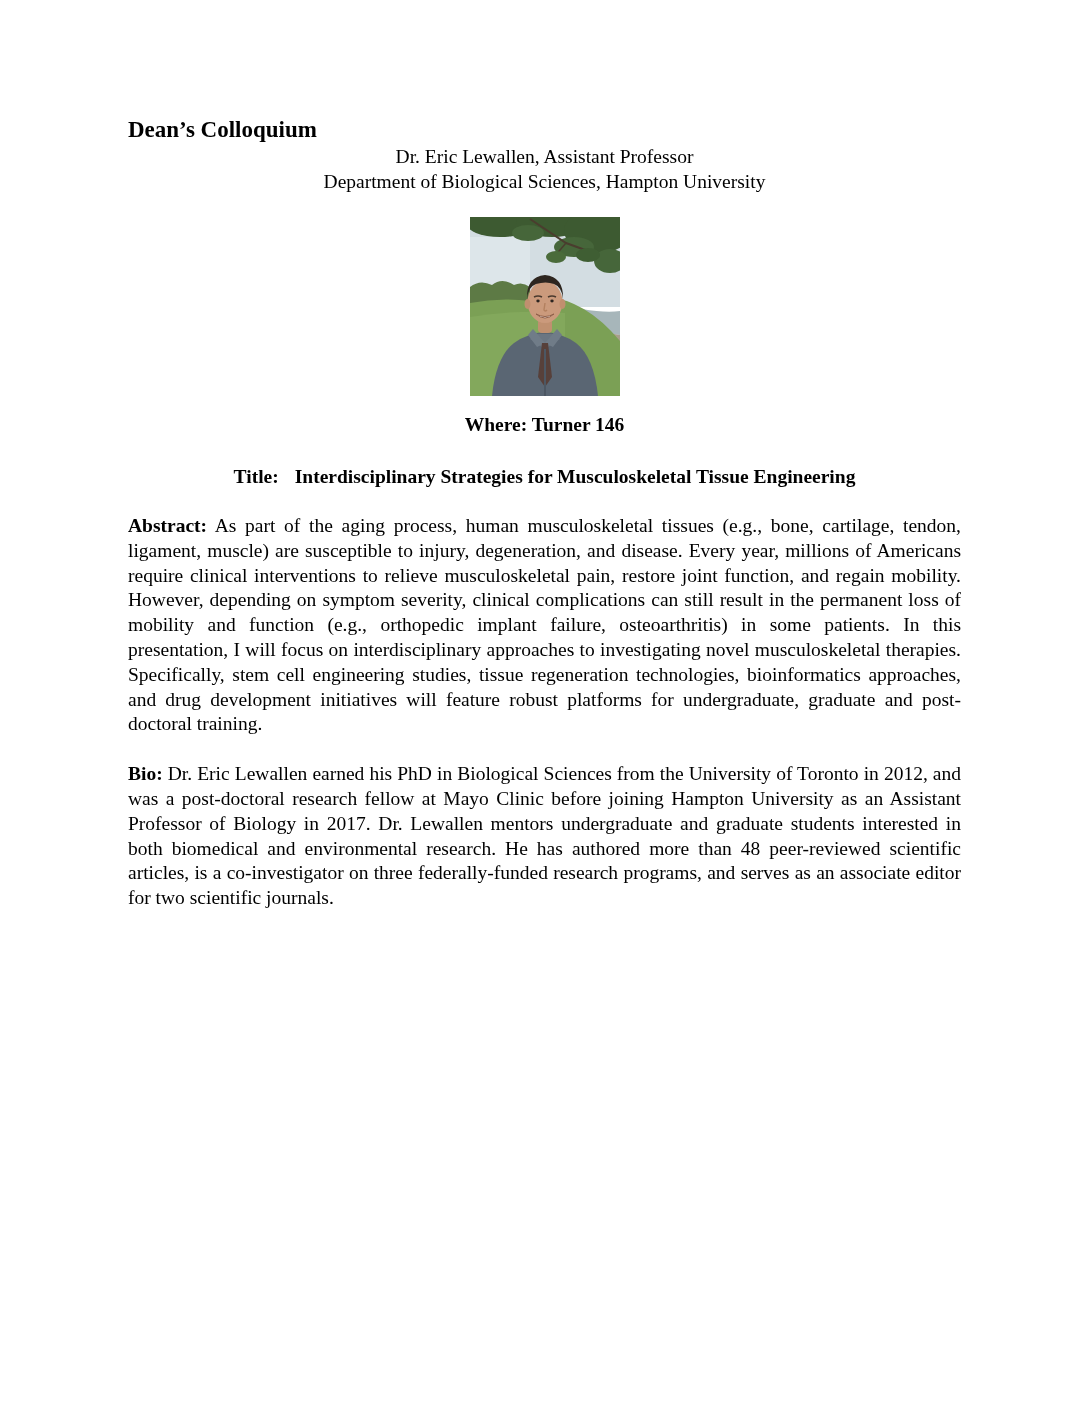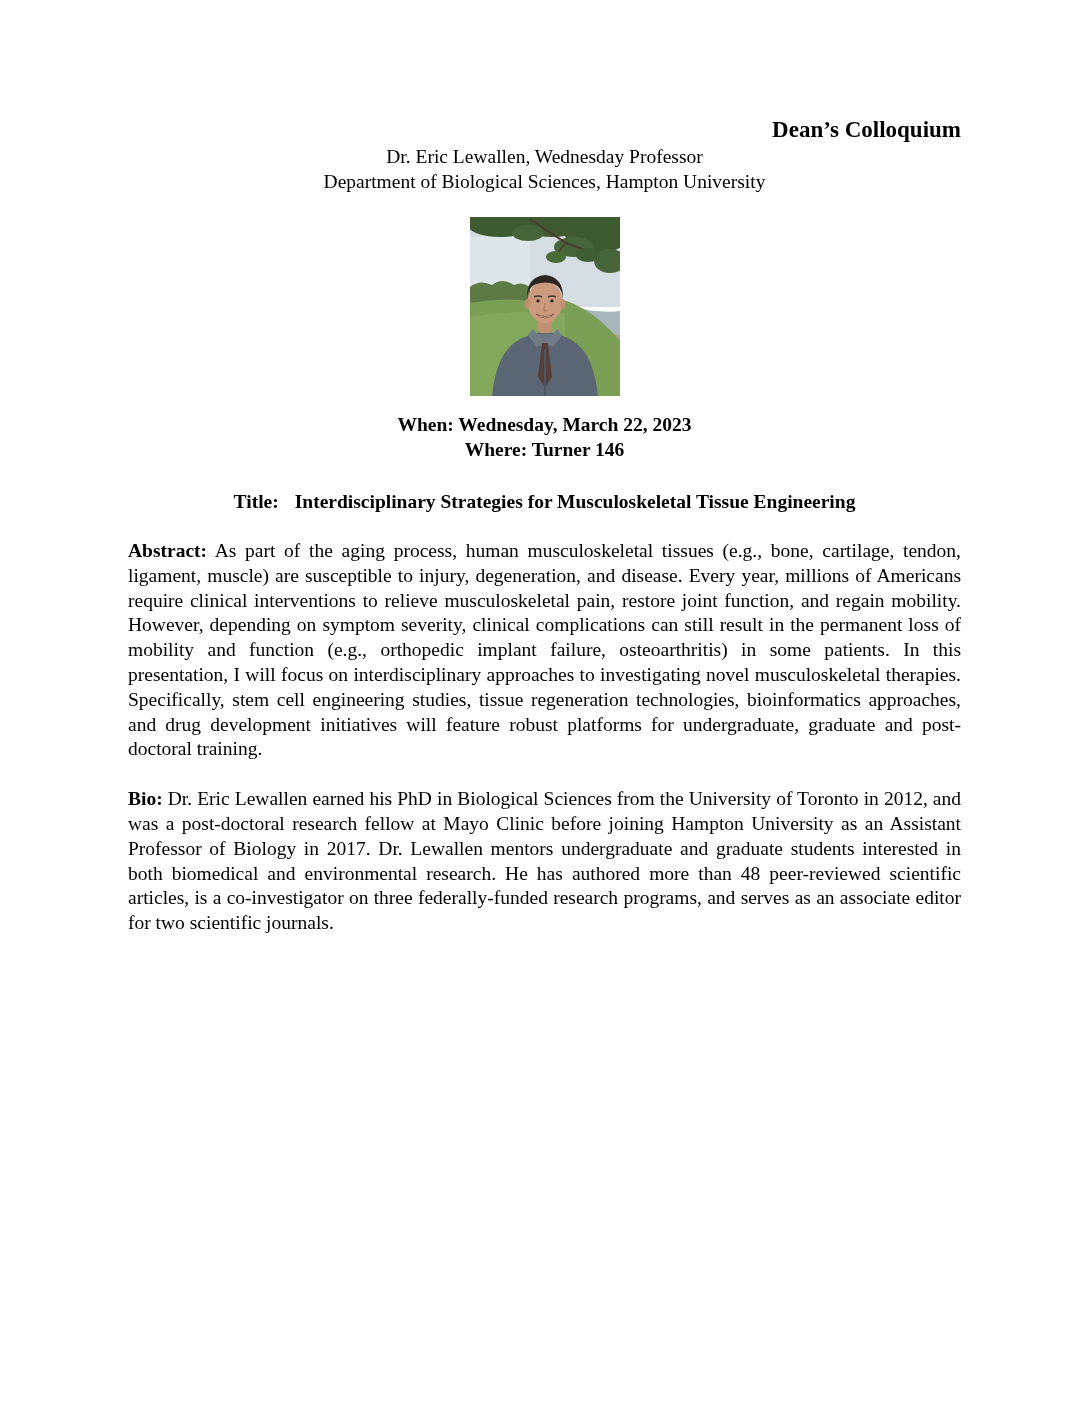--- a/index.html
+++ b/index.html
@@ -10,21 +10,21 @@
     height: 1408px;
     background: #ffffff;
     font-family: "Liberation Serif", serif;
     color: #000000;
     overflow: hidden;
   }
   .content {
     padding: 116px 127px 0 128px; 
   }
   .doc-title {
-    text-align: right;
+    text-align: left;
     font-size: 23px;
     font-weight: bold;
     line-height: 28px;
   }
   .subtitle-line {
     text-align: center;
     font-size: 19.5px;
     line-height: 25px;
   }
   .photo-wrap {
@@ -60,21 +60,21 @@
   }
   .lead-label { font-weight: bold; margin-top: 20px; }
 </style>
 </head>
 <body>
 
 <div class="page">
   <div class="content">
 
     <div class="doc-title">Dean’s Colloquium</div>
-    <div class="subtitle-line">Dr. Eric Lewallen, Wednesday Professor</div>
+    <div class="subtitle-line">Dr. Eric Lewallen, Assistant Professor</div>
     <div class="subtitle-line">Department of Biological Sciences, Hampton University</div>
 
     <div class="photo-wrap">
       
       <svg class="photo" viewBox="0 0 150 179" aria-hidden="true">
 
         <rect x="0" y="0" width="150" height="90" fill="#d3dde2"></rect>
         <rect x="0" y="20" width="60" height="60" fill="#dde6ea"></rect>
 
         <path d="M112 92 Q135 96 150 94 L150 118 Q128 116 112 108 Z" fill="#a7b6ba"></path>
@@ -125,21 +125,20 @@
         <ellipse cx="68" cy="84" rx="1.7" ry="1.4" fill="#2c2420"></ellipse>
         <ellipse cx="82" cy="84" rx="1.7" ry="1.4" fill="#2c2420"></ellipse>
 
         <path d="M75 86 L74 93 Q75 95 77 93" stroke="#b3805f" stroke-width="1.4" fill="none"></path>
 
         <path d="M66 97 Q75 105 84 97 Q75 102 66 97 Z" fill="#ffffff" stroke="#8f5f48" stroke-width="1"></path>
       </svg>
     </div>
 
     <div class="details-block">
-      <div>When: Wednesday, March 22, 2023</div>
       <div>Where: Turner 146</div>
     </div>
 
     <div class="talk-title-line">
       <span class="talk-title-label">Title:</span><span>Interdisciplinary Strategies for Musculoskeletal Tissue Engineering</span>
     </div>
 
     <p class="body-para">
       <span class="lead-label">Abstract:</span>
       <span>As part of the aging process, human musculoskeletal tissues (e.g., bone, cartilage, tendon, ligament, muscle) are susceptible to injury, degeneration, and disease. Every year, millions of Americans require clinical interventions to relieve musculoskeletal pain, restore joint function, and regain mobility. However, depending on symptom severity, clinical complications can still result in the permanent loss of mobility and function (e.g., orthopedic implant failure, osteoarthritis) in some patients. In this presentation, I will focus on interdisciplinary approaches to investigating novel musculoskeletal therapies. Specifically, stem cell engineering studies, tissue regeneration technologies, bioinformatics approaches, and drug development initiatives will feature robust platforms for undergraduate, graduate and post-doctoral training.</span>

